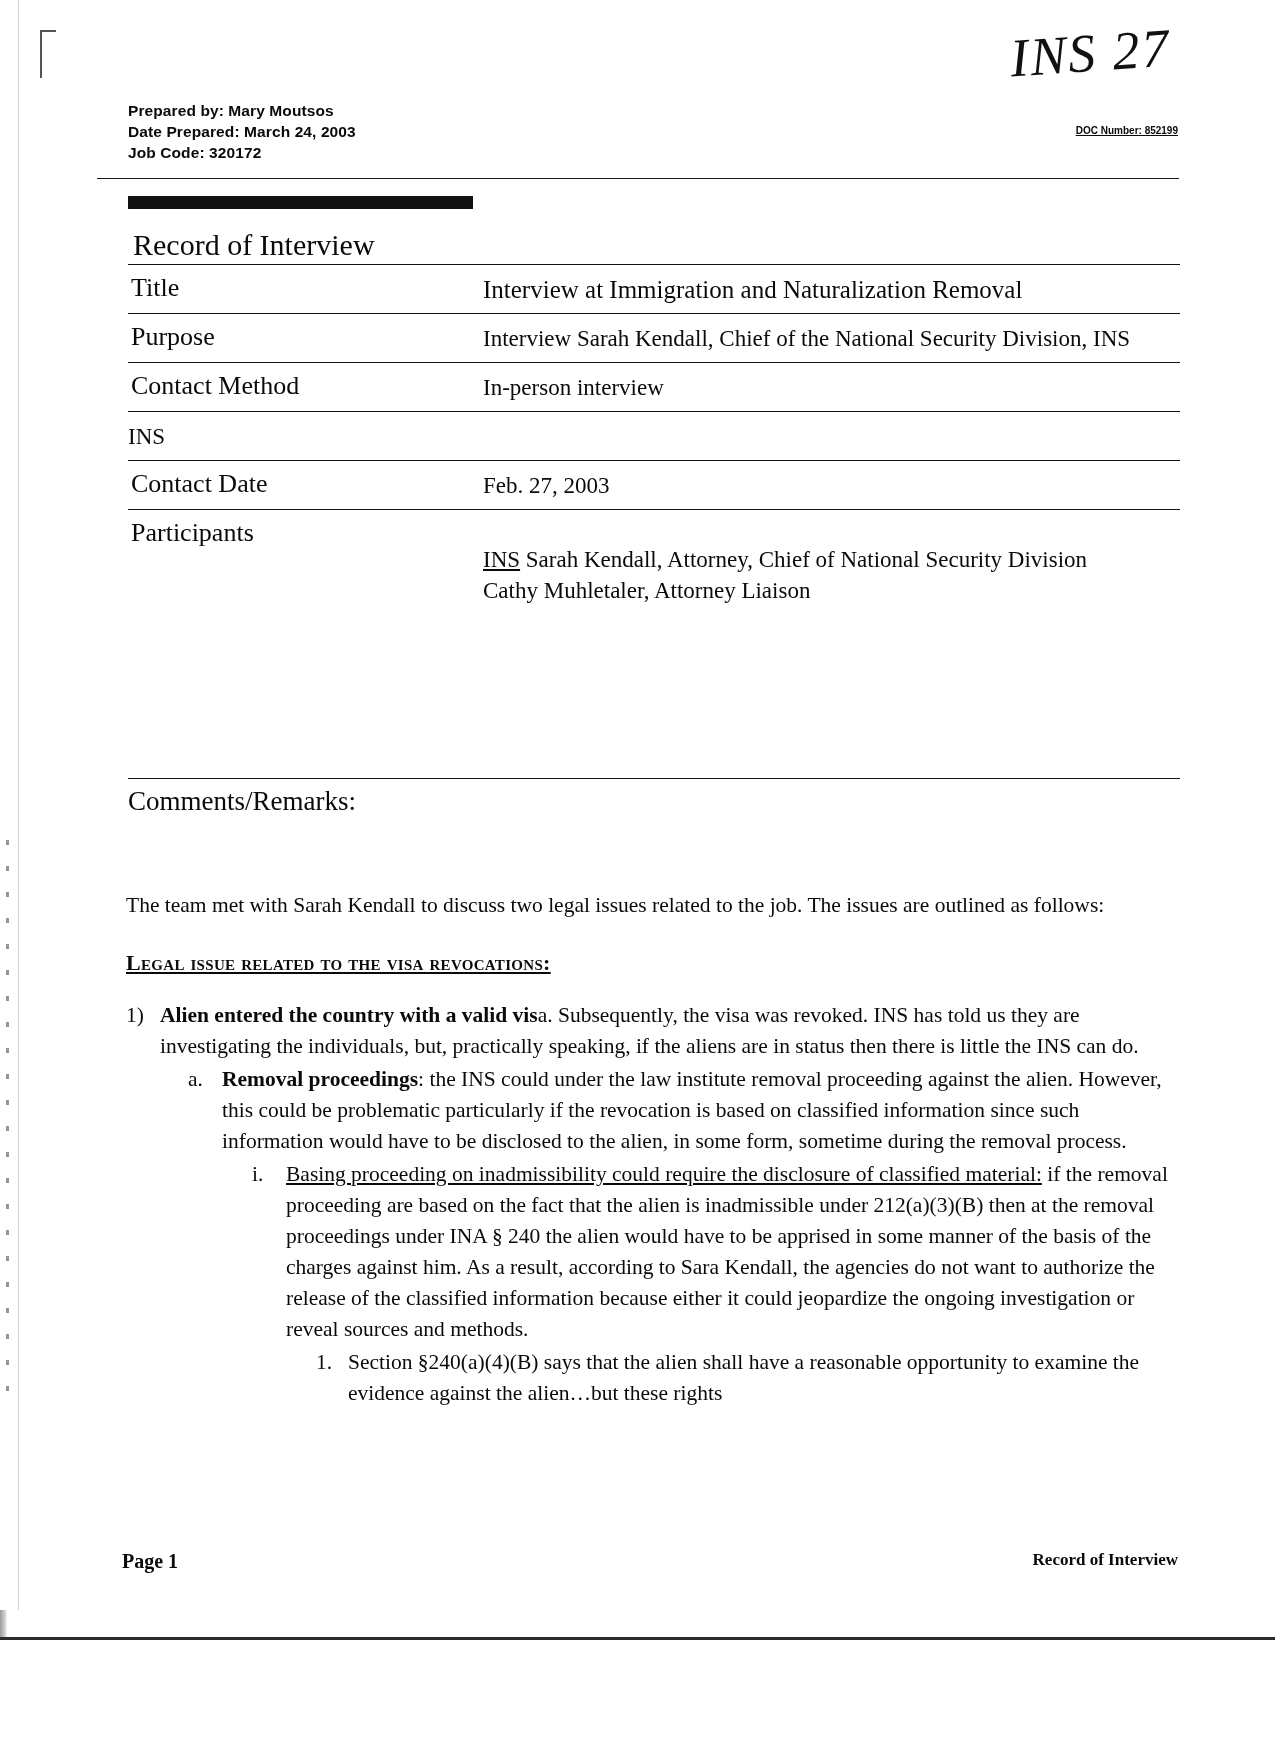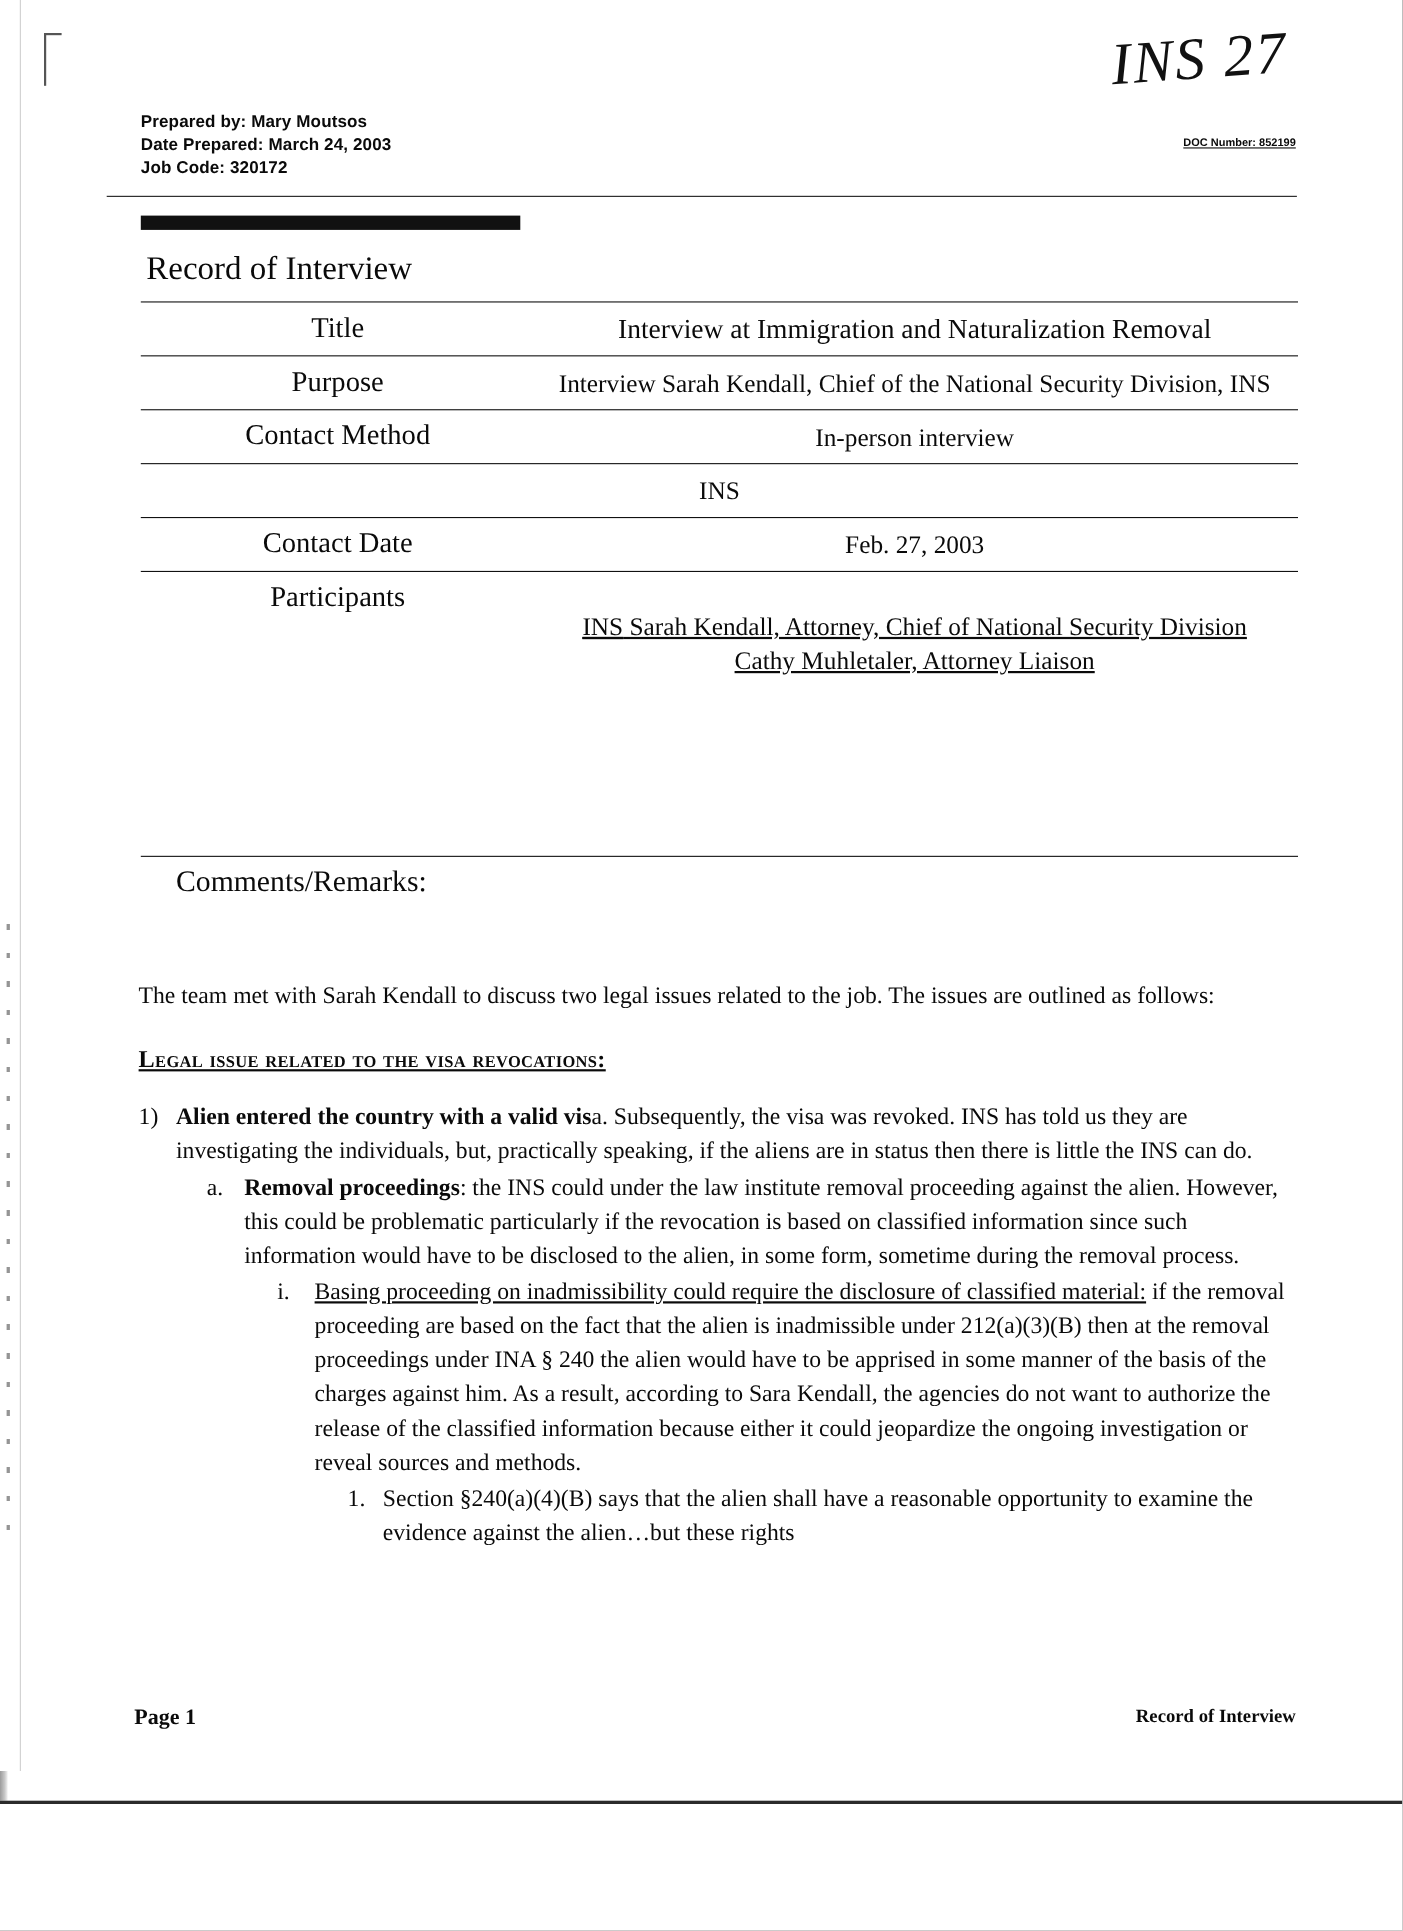--- a/index.html
+++ b/index.html
@@ -109,23 +109,22 @@
   }
   .doc-title {
     position: absolute;
     left: 133px; top: 228px;
     font-size: 30px;
   }
 
   
   .tbl {
     position: absolute;
-    left: 128px; top: 274px;
+    left: 128px; top: 264px;
     width: 1052px;
-    text-align: center;
   }
   .row {
     position: relative;
     border-top: 1.3px solid #111;
     display: flex;
     padding-top: 6px;
     padding-bottom: 8px;
   }
   .row .lbl {
     width: 352px;
@@ -135,29 +134,28 @@
     padding-left: 3px;
   }
   .row .val {
     flex: 1;
     font-size: 23px;
     line-height: 31px;
     padding-top: 3px;
   }
   .row-title .val { font-size: 25px; }
   .row-participants { min-height: 178px; }
-  .row-participants .val { padding-top: 28px; text-decoration: underline; }
+  .row-participants .val { padding-top: 28px; }
   .pgroup { margin-bottom: 18px; }
   .u { text-decoration: underline; }
 
   .comments {
     position: absolute;
     left: 128px; top: 786px;
     font-size: 27px;
-    margin-left: 32px;
   }
   .comments-rule {
     position: absolute;
     left: 128px; top: 778px;
     width: 1052px; height: 1.3px;
     background: #111;
   }
 
   
   .body {

